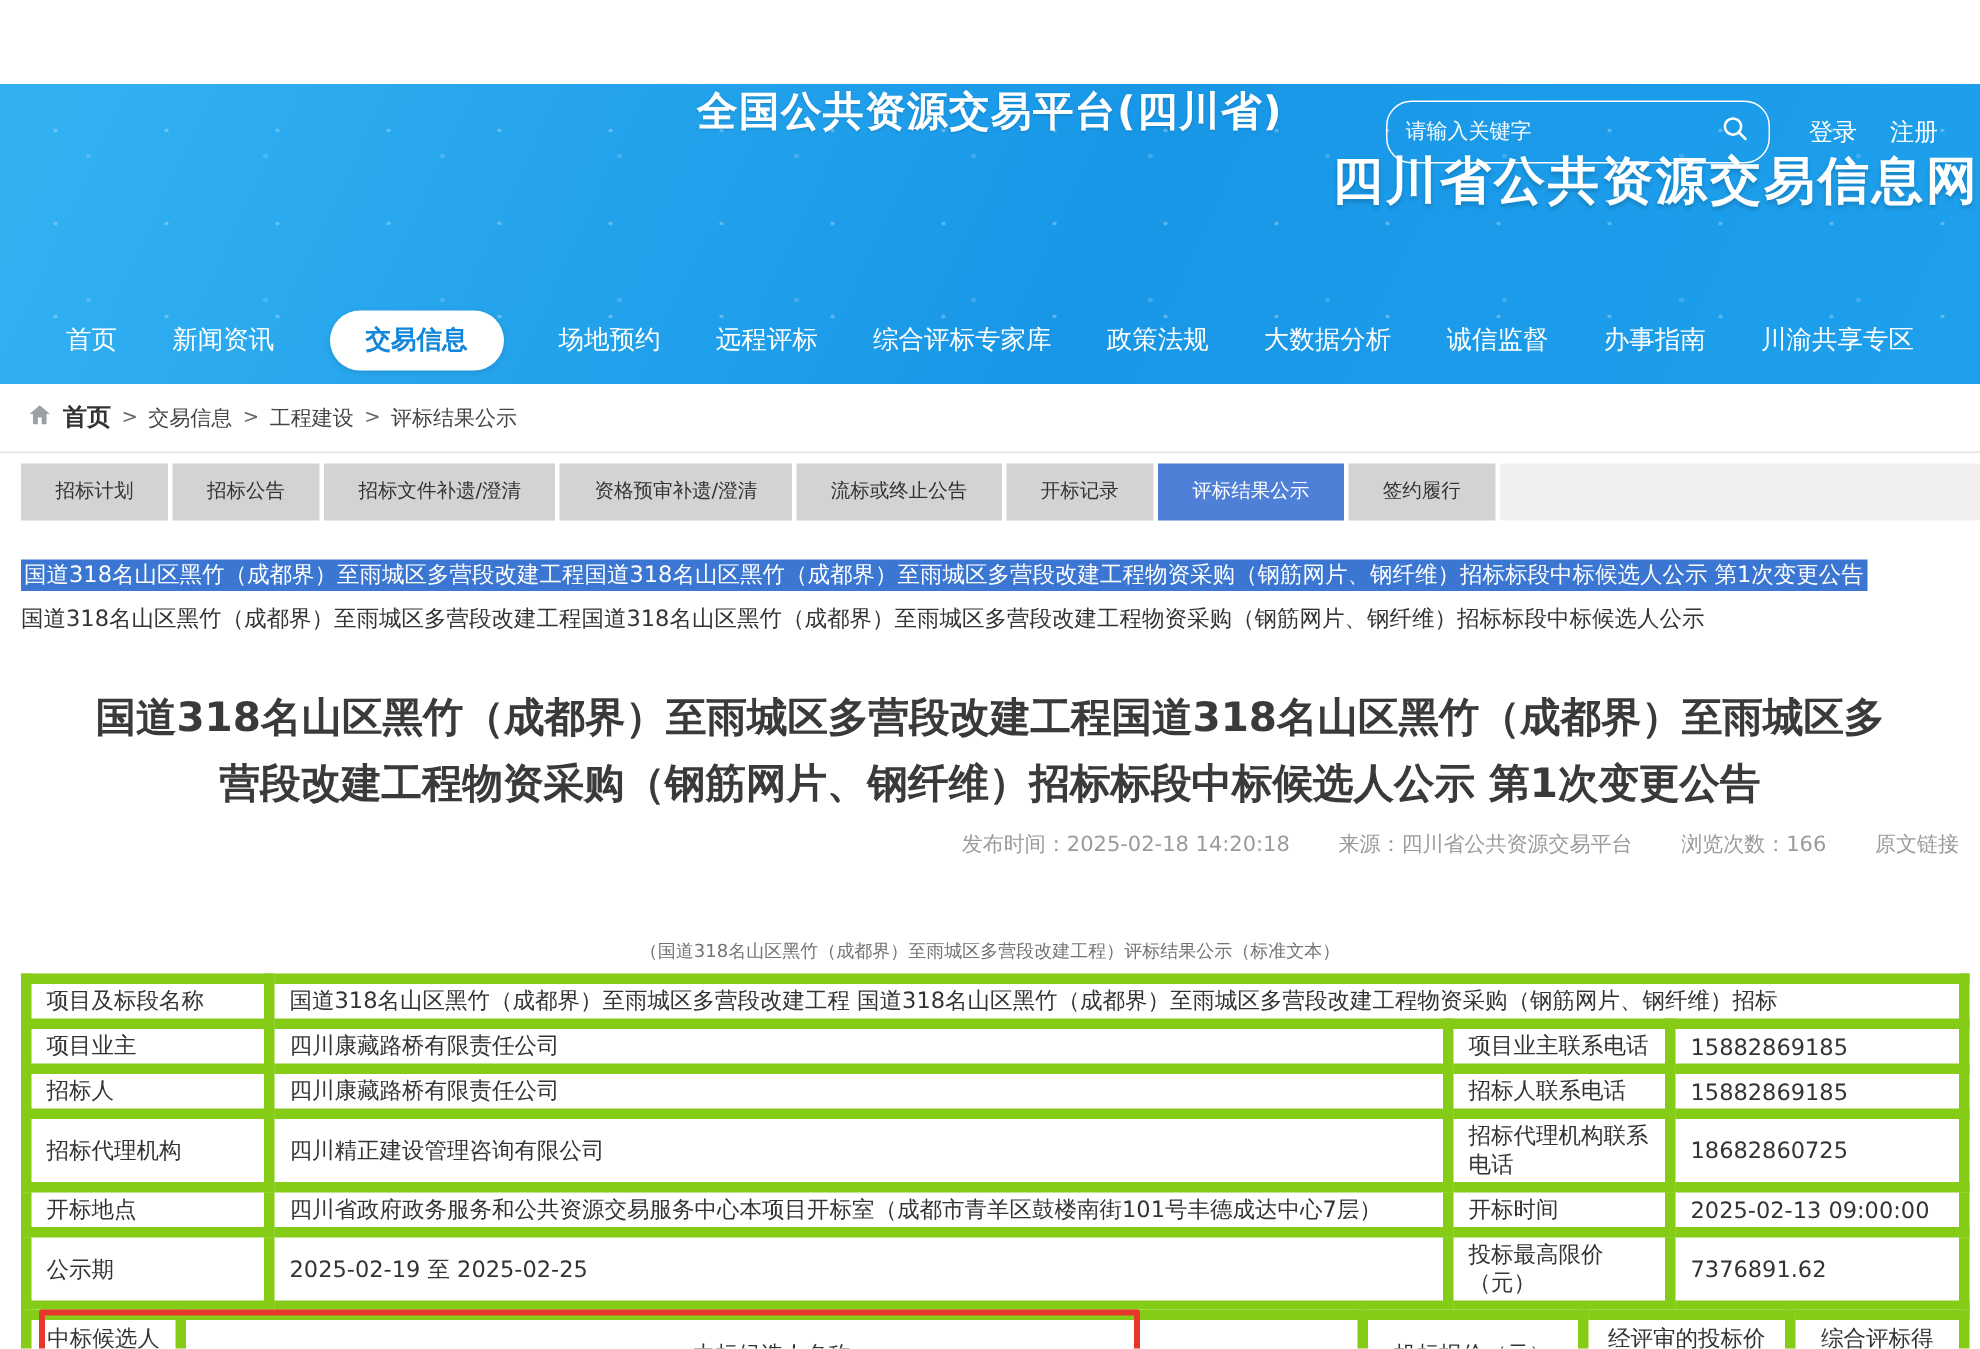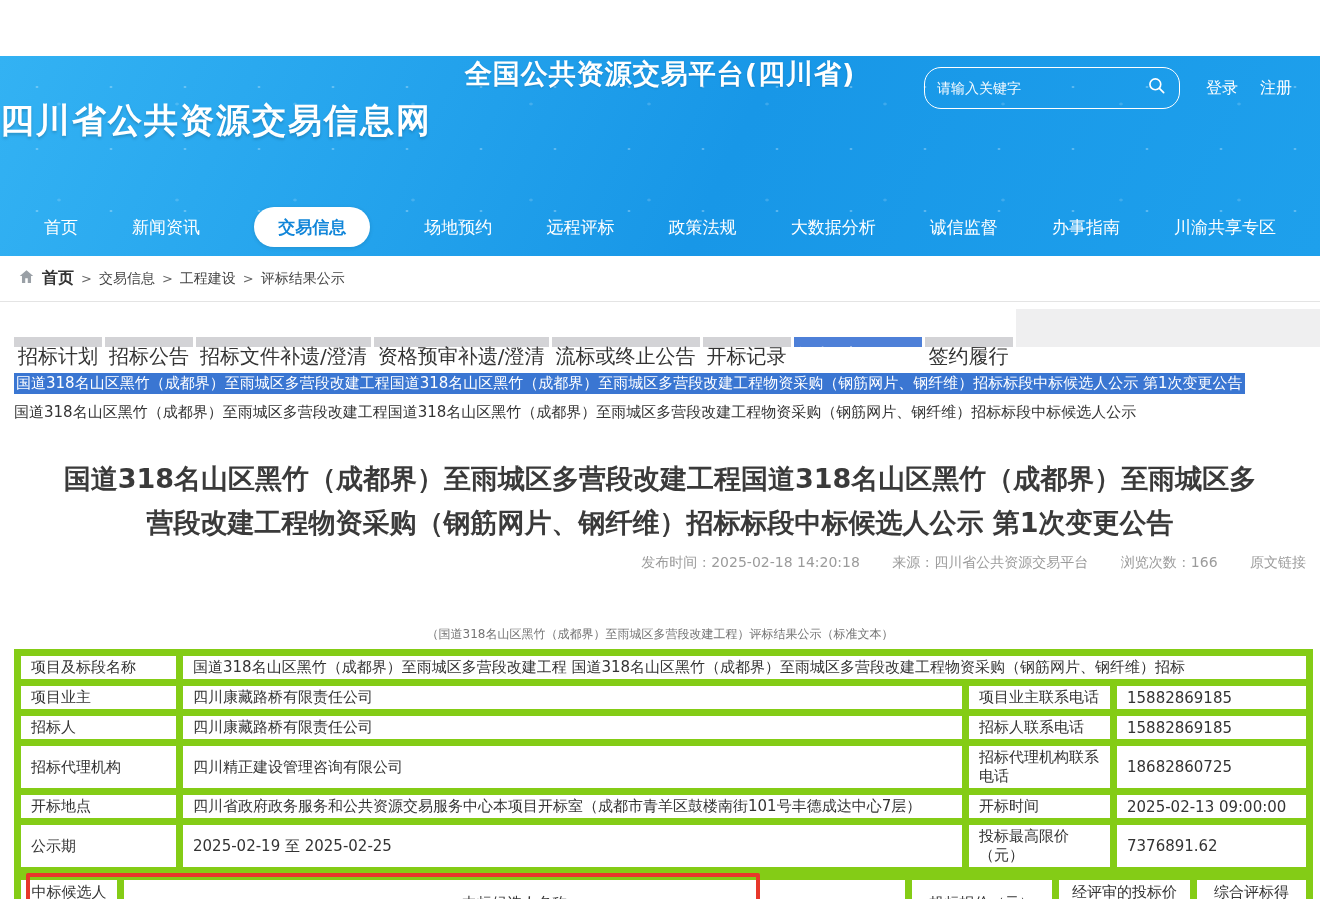--- a/index.html
+++ b/index.html
@@ -18,39 +18,39 @@
   .topbar{ position:absolute; top:11px; right:28px; display:flex; align-items:center; gap:26px; }
   .search-pill{ display:flex; align-items:center; width:256px; height:42px;
     border:1px solid #fff; border-radius:17px; padding:15px 12px; }
   .search-pill input{ flex:1; background:transparent; border:none; outline:none;
     color:#fff; font-size:14px; font-family:inherit; }
   .search-pill input::placeholder{ color:rgba(255,255,255,.96); }
   .auth-link{ font-size:16px; color:#fff; cursor:pointer; }
   .auth-links{ display:flex; gap:22px; }
   .platform-title{ text-align:center; font-size:27px; margin-top:56px; letter-spacing:1px;
     text-shadow:0 1px 2px rgba(0,0,0,.15); font-weight:bold;}
-  .site-title{ text-align:left; font-size:34px; font-weight:bold; letter-spacing:2px;
+  .site-title{ text-align:right; font-size:34px; font-weight:bold; letter-spacing:2px;
     margin-top:6px; text-shadow:0 2px 3px rgba(0,0,0,.18); }
   .main-nav{ position:absolute; left:0; right:0; bottom:9px; display:flex;
     justify-content:space-between; padding:0 44px; align-items:center; }
   .nav-item{ font-size:17px; color:#fff; line-height:40px; cursor:pointer; white-space:nowrap; }
   .nav-item.active{ background:#fff; color:#1286d9; font-weight:bold;
     border-radius:20px; padding:0 24px; box-shadow:0 1px 4px rgba(0,0,0,.12); }
 
   
   .breadcrumb{ height:46px; display:flex; align-items:center; gap:7px;
     padding-left:18px; border-bottom:1px solid #e4e4e4; background:#fff; }
   .crumb-home{ font-size:16px; font-weight:bold; color:#333; cursor:pointer; }
   .crumb-sep{ color:#666; font-size:13px; }
   .crumb-item{ color:#444; font-size:14px; cursor:pointer; }
 
   
   .tab-strip{ display:flex; margin-top:7px; height:38px; }
-  .tab{ background:#d3d3d6; color:#333; font-size:20px; line-height:38px;
-    padding:0 4px; margin-right:3px; cursor:pointer; white-space:nowrap;margin-top:28px; }
+  .tab{ background:#d3d3d6; color:#333; font-size:13px; line-height:38px;
+    padding:0 23px; margin-right:3px; cursor:pointer; white-space:nowrap; }
   .tab:first-child{ margin-left:14px; }
   .tab.active{ background:#4e80d8; color:#fff; }
   .tab-filler{ flex:1; background:#efeff0; }
 
   
   .result-list{ margin:26px 14px 0; }
   .list-item-selected{ display:inline-block; background:#3a76d2; color:#fff;
     font-size:15px; padding:1px 2px; cursor:pointer; }
   .list-item-plain{ margin-top:9px; color:#333; font-size:15px; cursor:pointer; }
 
@@ -97,20 +97,21 @@
 
   <div class="platform-title">全国公共资源交易平台(四川省)</div>
   <div class="site-title">四川省公共资源交易信息网</div>
 
   <div class="main-nav">
     <span class="nav-item">首页</span>
     <span class="nav-item">新闻资讯</span>
     <span class="nav-item active">交易信息</span>
     <span class="nav-item">场地预约</span>
     <span class="nav-item">远程评标</span>
+    <span class="nav-item">综合评标专家库</span>
     <span class="nav-item">政策法规</span>
     <span class="nav-item">大数据分析</span>
     <span class="nav-item">诚信监督</span>
     <span class="nav-item">办事指南</span>
     <span class="nav-item">川渝共享专区</span>
   </div>
 </div>
 
 <div class="breadcrumb">
   <span>

